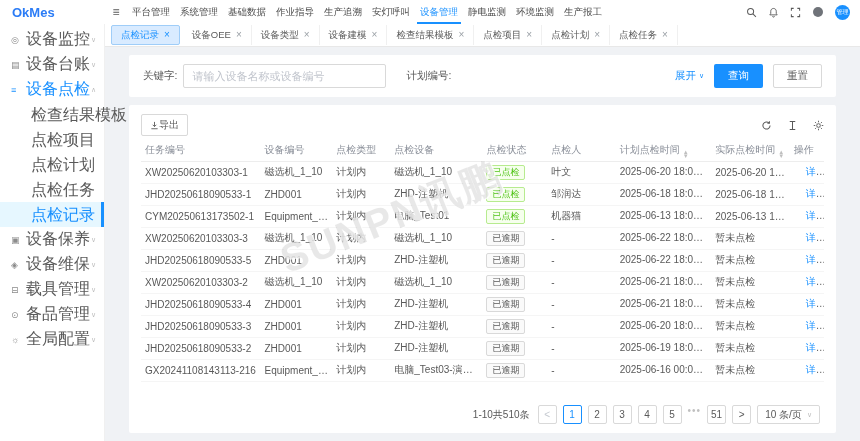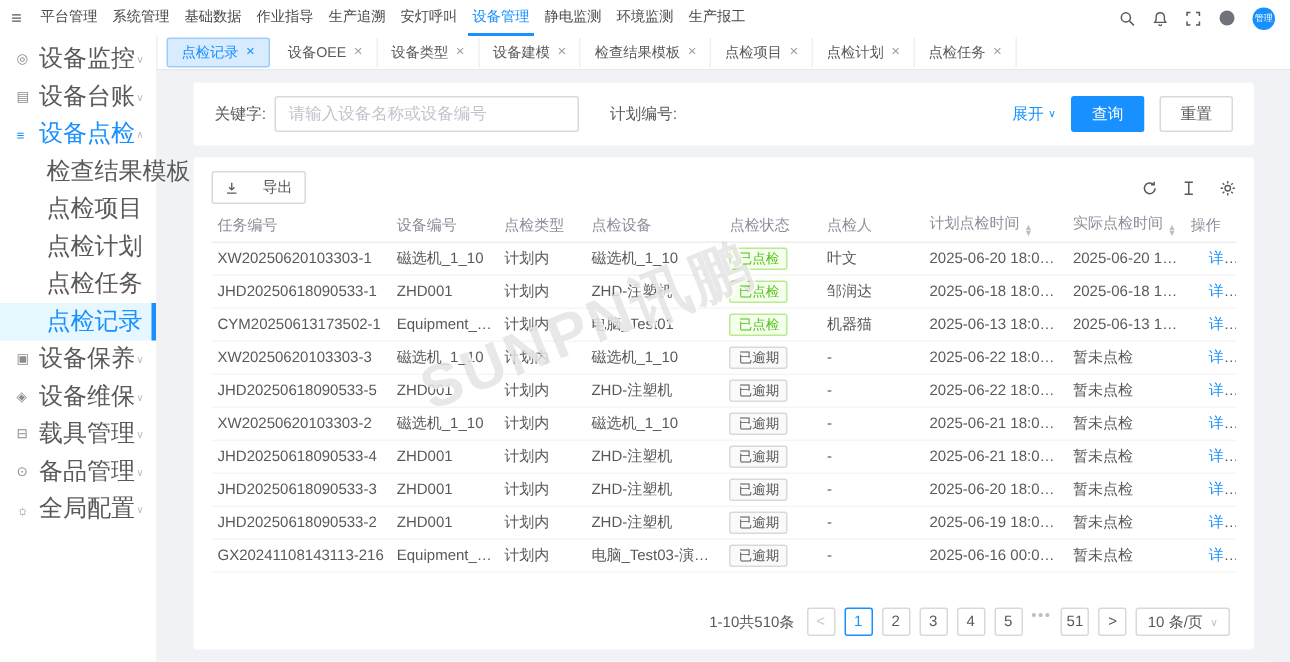--- a/index.html
+++ b/index.html
@@ -46,21 +46,21 @@
   .f-group2 { margin-left:20px; display:flex; align-items:center;justify-content:center; }
   .f-right { margin-left:auto; display:flex; align-items:center; gap:10px; }
   .expand-link { color:#1890ff; cursor:pointer; display:flex; align-items:center; gap:3px; white-space:nowrap; }
   .expand-link .caret { font-size:7px; }
   .btn { height:24px; padding:0 13px; border-radius:2px; font-size:10.5px; cursor:pointer; display:inline-flex; align-items:center; border:1px solid transparent; font-family:Liberation Serif, serif; }
   .btn-primary { background:#1890ff; color:#fff; }
   .btn-default { background:#fff; border-color:#d9d9d9; color:#595959; }
 
   .table-card { background:#fff; border-radius:2px; margin-top:8px; flex:1; padding:8px 12px; position:relative; overflow:hidden; }
   .table-toolbar { display:flex; align-items:center; height:24px; }
-  .export-btn { display:inline-flex; align-items:center; gap:16px; height:22px; padding:0 8px; border:1px solid #d9d9d9; border-radius:2px; background:#fff; color:#595959; font-size:10px; cursor:pointer; }
+  .export-btn { display:inline-flex; align-items:center; gap:0; height:22px; padding:0 8px; border:1px solid #d9d9d9; border-radius:2px; background:#fff; color:#595959; font-size:10px; cursor:pointer; }
   .toolbar-icons { margin-left:auto; display:flex; gap:15px; color:#595959; align-items:center; }
   .toolbar-icons span { cursor:pointer; display:flex; }
 
   table { width:100%; border-collapse:collapse; table-layout:fixed; font-size:10px; margin-top:3px; }
   thead th { font-weight:normal; color:#8a8f99; text-align:left; height:21px; border-bottom:1px solid #ededed; padding:0 4px; white-space:nowrap; overflow:hidden; }
   tbody td { height:22px; border-bottom:1px solid #f5f5f5; padding:0 4px; color:#595959; white-space:nowrap; overflow:hidden; text-overflow:ellipsis; }
   .sorter { display:inline-flex; flex-direction:column; margin-left:3px; vertical-align:-1px; }
   .sorter i { font-style:normal; font-size:6px; line-height:4px; color:#bfbfbf; }
   .badge { display:inline-block; font-size:9px; line-height:13px; padding:0 5px; border-radius:2px; border:1px solid;text-align:center; }
   .badge-done { color:#52c41a; background:#f6ffed; border-color:#b7eb8f; }
@@ -75,20 +75,21 @@
   .pg-active { border-color:#1890ff; color:#1890ff; }
   .pg-disabled { color:#c4c8cf; }
   .pg-ellipsis { color:#bfbfbf; letter-spacing:1px; }
   .pg-size { height:19px; border:1px solid #d9d9d9; border-radius:2px; display:inline-flex; align-items:center; padding:0 7px; gap:5px; background:#fff; cursor:pointer; }
   .pg-size .caret { font-size:7px; color:#bfbfbf; }
 </style>
 </head>
 <body>
 
 <div class="topbar">
+  <div class="logo">OkMes</div>
   <div class="collapse-btn">≡</div>
   <div class="nav">
       <div class="nav-item">平台管理</div>
       <div class="nav-item">系统管理</div>
       <div class="nav-item">基础数据</div>
       <div class="nav-item">作业指导</div>
       <div class="nav-item">生产追溯</div>
       <div class="nav-item">安灯呼叫</div>
       <div class="nav-item active">设备管理</div>
       <div class="nav-item">静电监测</div>

